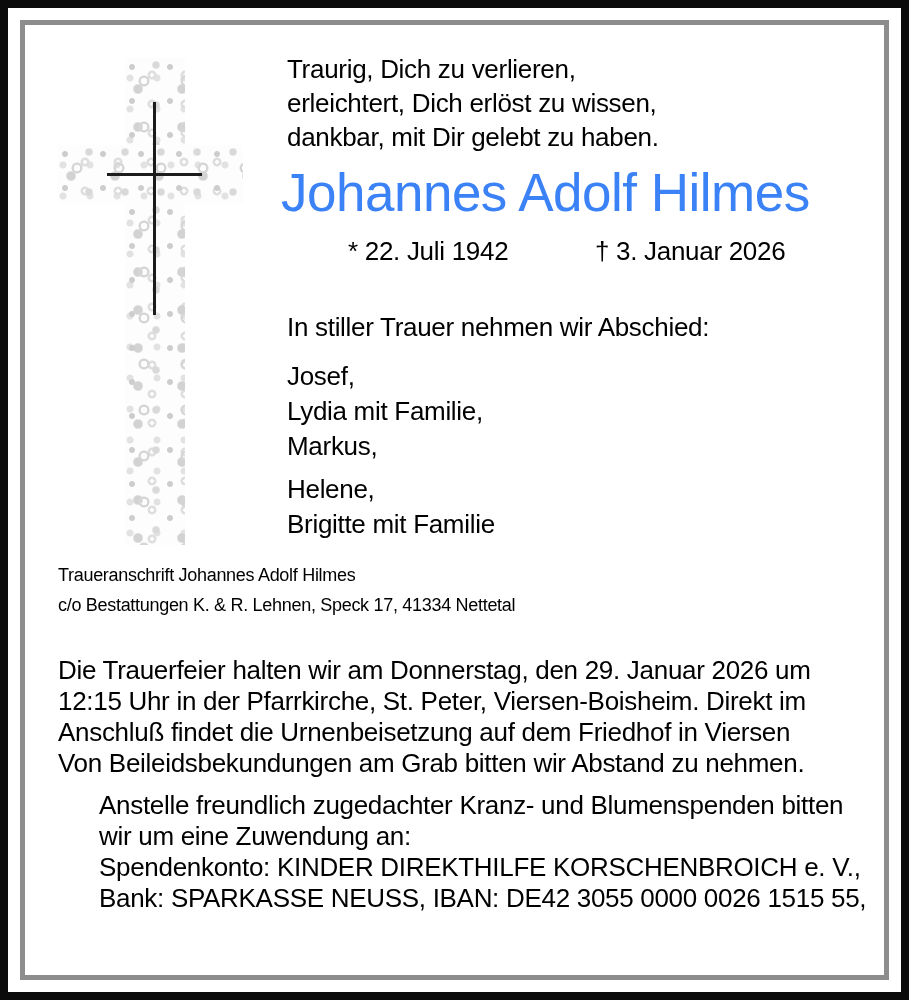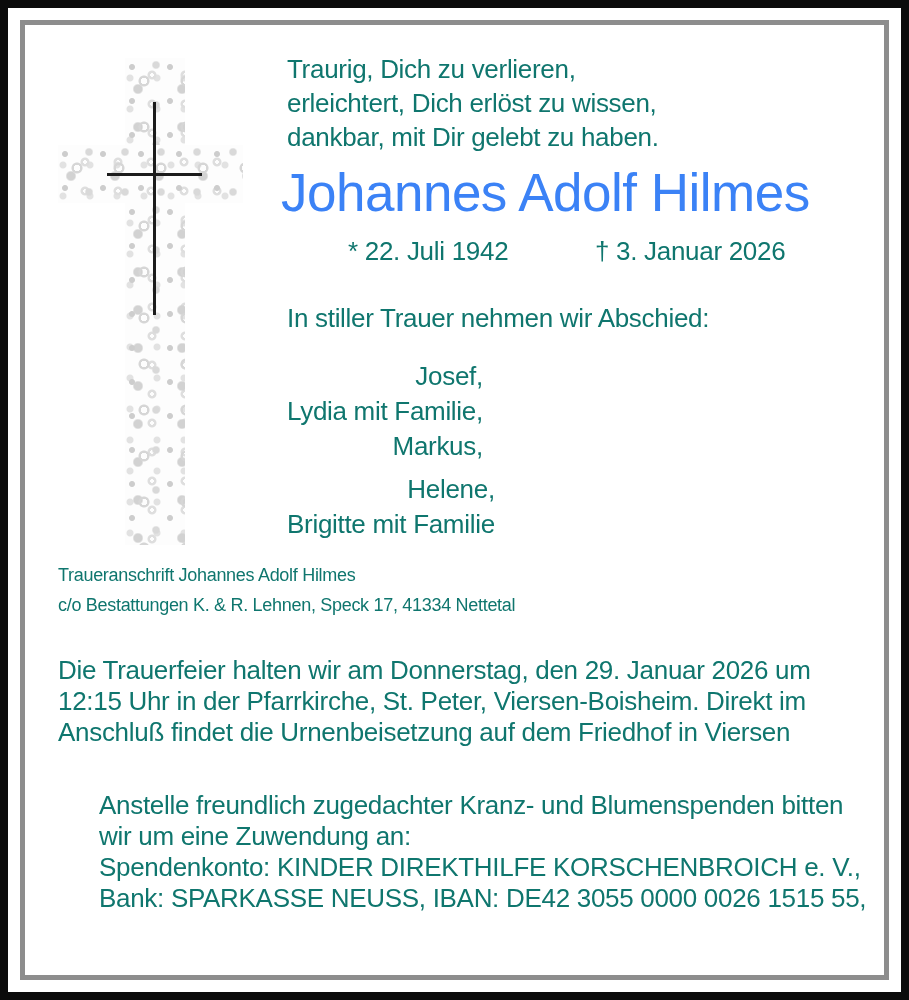--- a/index.html
+++ b/index.html
@@ -36,28 +36,28 @@
       radial-gradient(circle at 31px 7px, #d9d9d9 0 3px, rgba(0,0,0,0) 4.5px),
       radial-gradient(ellipse at 13px 31px, #d2d2d2 0 4px, rgba(0,0,0,0) 5.5px),
       radial-gradient(circle at 27px 17px, rgba(0,0,0,0) 0 2px, #dedede 2px 4px, rgba(0,0,0,0) 5px),
       radial-gradient(circle at 5px 20px, #e2e2e2 0 3px, rgba(0,0,0,0) 4px);
     background-size: 38px 34px, 42px 46px, 36px 40px, 44px 38px, 33px 29px, 27px 31px;
   }
   .cross-line { background: #1c1c1c; }
 
   
   .txt {
-    color: #0f766e;
+    color: #000000;
     letter-spacing: -0.3px;
     white-space: nowrap;
   }
   .body-26 { font-size: 26px; line-height: 34px; }
   .body-27 { font-size: 18px; line-height: 30px; }
   .para    { font-size: 26px; line-height: 31px; }
-  .names   { font-size: 26px; line-height: 35px; text-align: right; }
+  .names   { font-size: 26px; line-height: 35px; }
   .heading {
     font-size: 53px;
     line-height: 56px;
     letter-spacing: -0.5px;
     color: #3b82f6;
     white-space: nowrap;
   }
   .date { font-size: 26px; line-height: 34px; }
 </style>
 </head>
@@ -78,41 +78,42 @@
       <div>Traurig, Dich zu verlieren,</div>
       <div>erleichtert, Dich erlöst zu wissen,</div>
       <div>dankbar, mit Dir gelebt zu haben.</div>
     </div>
 
     <div class="abs heading" style="left:256px; top:140px;">Johannes Adolf Hilmes</div>
 
     <div class="abs txt date" style="left:323px; top:209px;">* 22. Juli 1942</div>
     <div class="abs txt date" style="left:570px; top:209px;">† 3. Januar 2026</div>
 
-    <div class="abs txt body-26" style="left:262px; top:276px;">In stiller Trauer nehmen wir Abschied:</div>
+    <div class="abs txt body-26" style="left:262px; top:285px;">In stiller Trauer nehmen wir Abschied:</div>
 
     <div class="abs txt names" style="left:262px; top:334px;">
       <div>Josef,</div>
       <div>Lydia mit Familie,</div>
       <div>Markus,</div>
     </div>
     <div class="abs txt names" style="left:262px; top:447px;">
       <div>Helene,</div>
       <div>Brigitte mit Familie</div>
     </div>
 
     <div class="abs txt body-27" style="left:33px; top:535px;">
       <div>Traueranschrift Johannes Adolf Hilmes</div>
       <div>c/o Bestattungen K. &amp; R. Lehnen, Speck 17, 41334 Nettetal</div>
     </div>
 
     <div class="abs txt para" style="left:33px; top:606px;margin-top:24px;">
       <div>Die Trauerfeier halten wir am Donnerstag, den 29. Januar 2026 um</div>
       <div>12:15 Uhr in der Pfarrkirche, St. Peter, Viersen-Boisheim. Direkt im</div>
       <div>Anschluß findet die Urnenbeisetzung auf dem Friedhof in Viersen</div>
+      <div>Von Beileidsbekundungen am Grab bitten wir Abstand zu nehmen.</div>
     </div>
 
     <div class="abs txt para" style="left:33px; top:765px;margin-left:41px;">
       <div>Anstelle freundlich zugedachter Kranz- und Blumenspenden bitten</div>
       <div>wir um eine Zuwendung an:</div>
       <div>Spendenkonto: KINDER DIREKTHILFE KORSCHENBROICH e. V.,</div>
       <div>Bank: SPARKASSE NEUSS, IBAN: DE42 3055 0000 0026 1515 55,</div>
     </div>
 
   </div>

